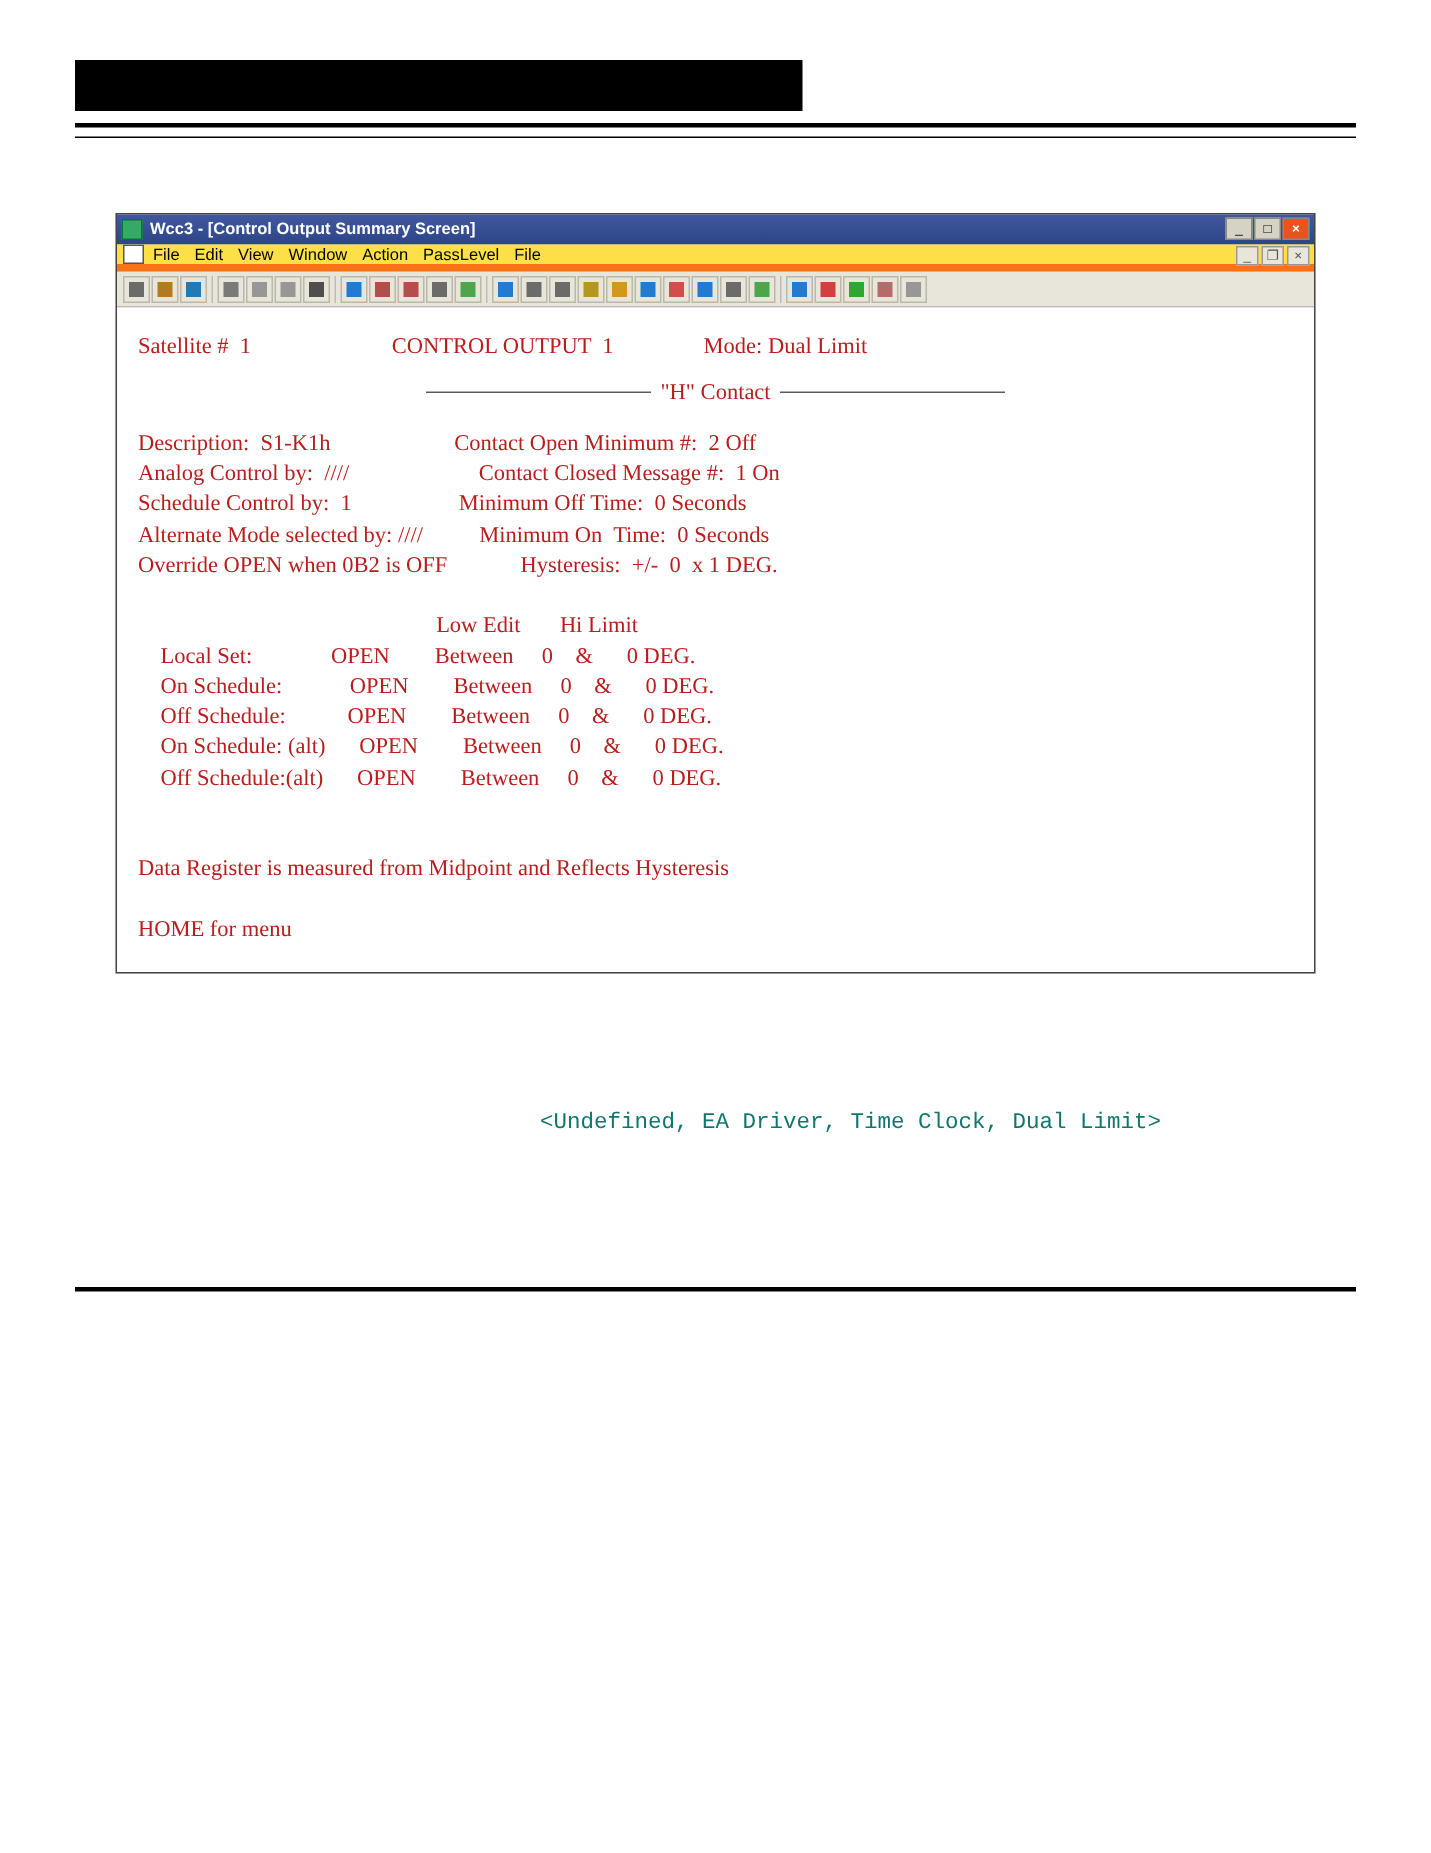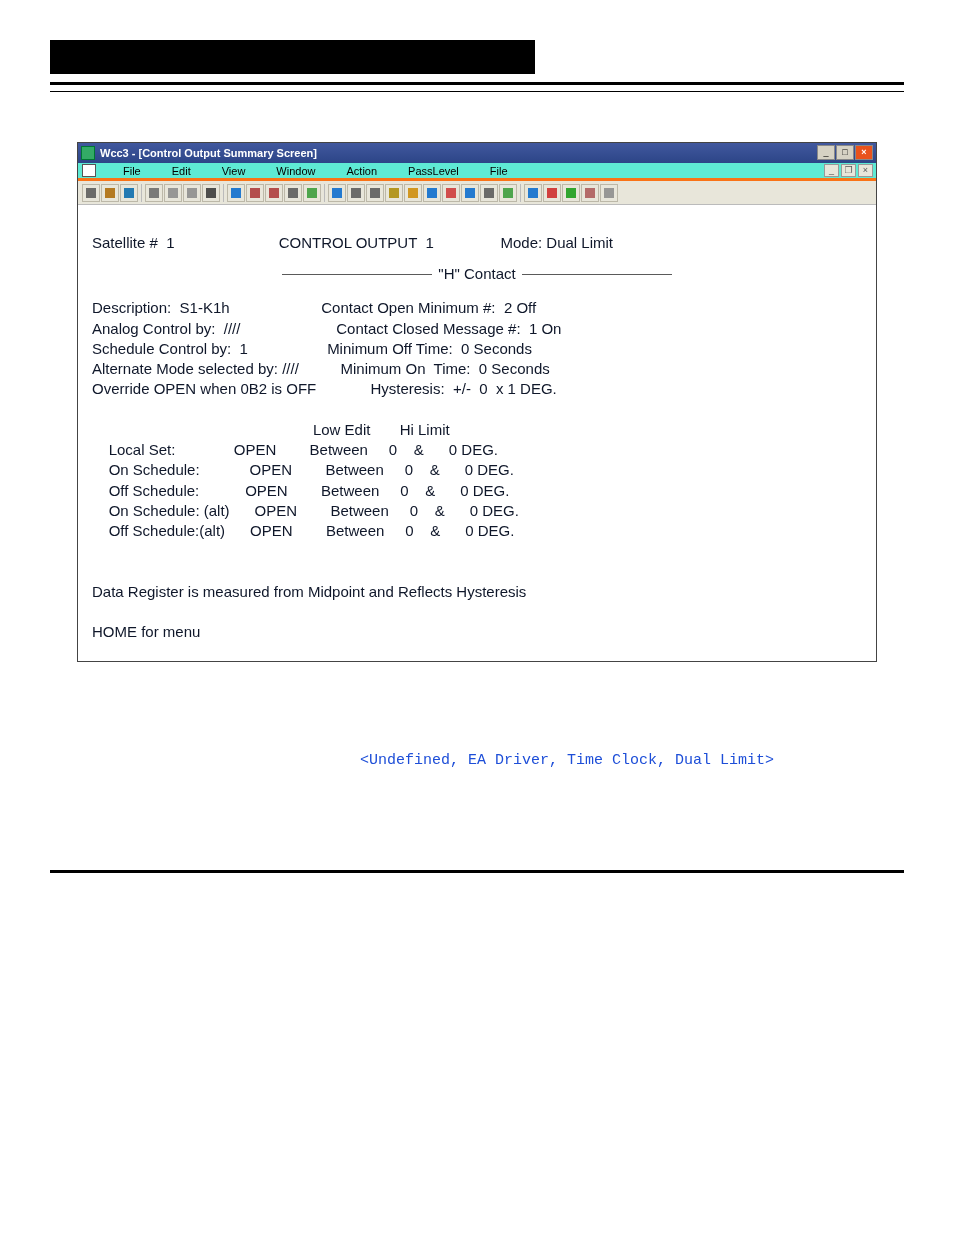--- a/index.html
+++ b/index.html
@@ -55,30 +55,29 @@
     border: 1px solid #888;
     color: #000;
     font-family: Arial, sans-serif;
     font-size: 9px; line-height: 13px; text-align: center;
     cursor: pointer;
   }
   .window-controls .wbtn.close { background: #e9531c; color:#fff; font-weight:bold; }
 
   
   .mdi-bar {
-    background: #5eead4;
+    background: #fde047;
     display: flex;
     align-items: center;
     font-family: Tahoma, Arial, sans-serif;
     font-size: 11px;
     padding: 1px 4px;
-    border-bottom: 3px solid #f97316;
+    border-bottom: 5px solid #f97316;
     position: relative;
     height: 18px;
-    gap: 21px;
   }
   .mdi-bar .doc-icon {
     width: 14px; height: 13px;
     border: 1px solid #555;
     background: #fff;
     margin-right: 6px;
     display:inline-block;
   }
   .menu-item { margin-right: 10px; cursor: pointer; }
   .mdi-controls { position: absolute; right: 3px; top: 1px; display:flex; gap:2px; }
@@ -106,39 +105,39 @@
     background: #e8e6da;
     display:flex; align-items:center; justify-content:center;
     cursor:pointer;
   }
   .tbtn svg { width:14px; height:14px; }
   .tsep { width:1px; height:18px; background:#bbb; margin:0 2px; }
 
   
   .client {
     background: #fff;
-    color: #0f172a;
-    font-family: Liberation Sans, sans-serif;
+    color: #b91c1c;
+    font-family: Liberation Serif, serif;
     font-size: 15px;
     line-height: 1.35;
-    padding: 28px 14px 18px 14px;
+    padding: 16px 14px 18px 14px;
     white-space: pre;
   }
   .client .hcontact-row { text-align:center; margin: 10px 0 14px 0; white-space: normal; }
   .hcontact-row .rule-seg {
     display:inline-block; vertical-align: middle;
     border-top: 1px solid #5a5a5a; height:1px; width:150px;
   }
   .hcontact-row .lbl { display:inline-block; padding:0 6px; vertical-align:middle; }
 
   
   .below-text {
     font-family: "Courier New", monospace;
     font-size: 15px;
-    color: #1d4ed8;
+    color: #0f766e;
     line-height: 1.3;
     white-space: pre;
     margin-top: 70px;
   }
   .below-text .blk { margin-bottom: 50px; }
   .below-text .right { padding-left: 310px; }
   .below-text .far-right { padding-left: 580px; }
 
 </style>
 </head>

